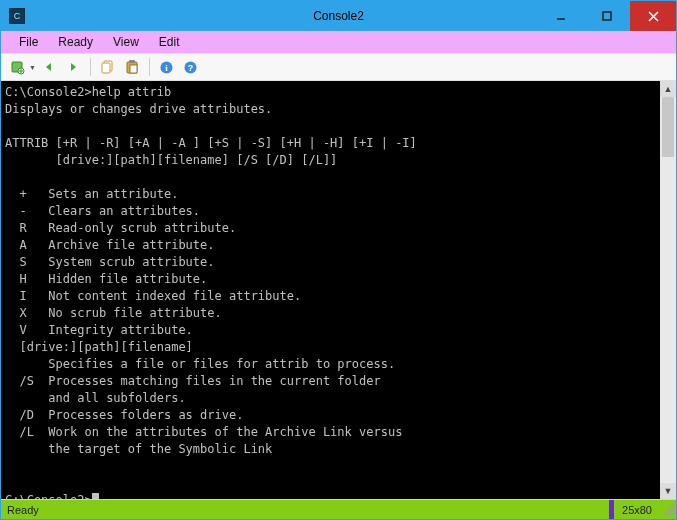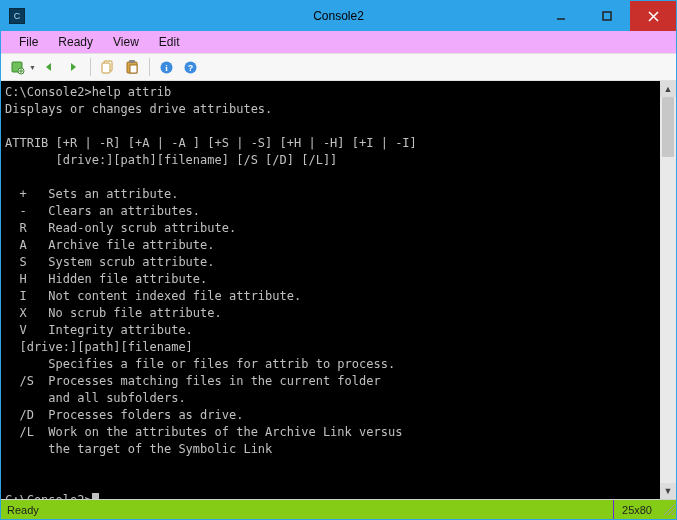--- a/index.html
+++ b/index.html
@@ -132,21 +132,21 @@
     background: #84cc16;
     border-top: 1px solid #d0d0d0;
     display: flex;
     align-items: center;
     font-size: 11px;
     color: #222;
   }
   .status-left { padding-left: 6px; flex: 1; }
   .status-cell {
     padding: 0 8px;
-    border-left: 1px solid #6d28d9;
+    border-left: 5px solid #6d28d9;
     height: 100%;
     display: flex; align-items: center;
   }
   .status-grip {
     width: 16px; height: 100%;
     position: relative;
   }
   .cursor {
     display: inline-block;
     width: 7px; height: 13px;

